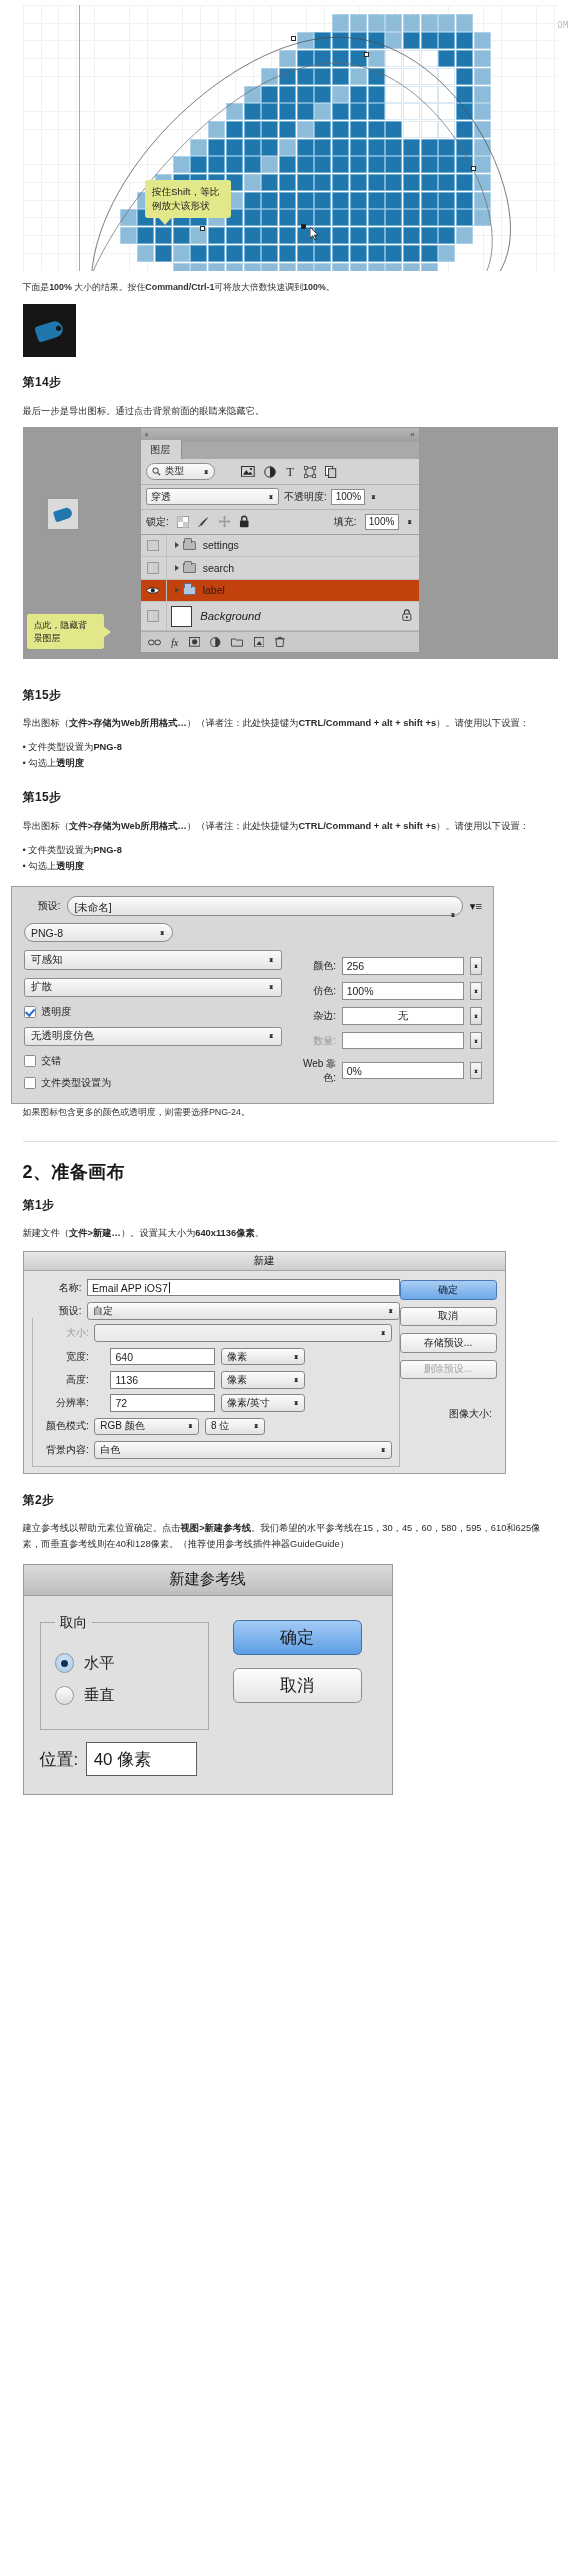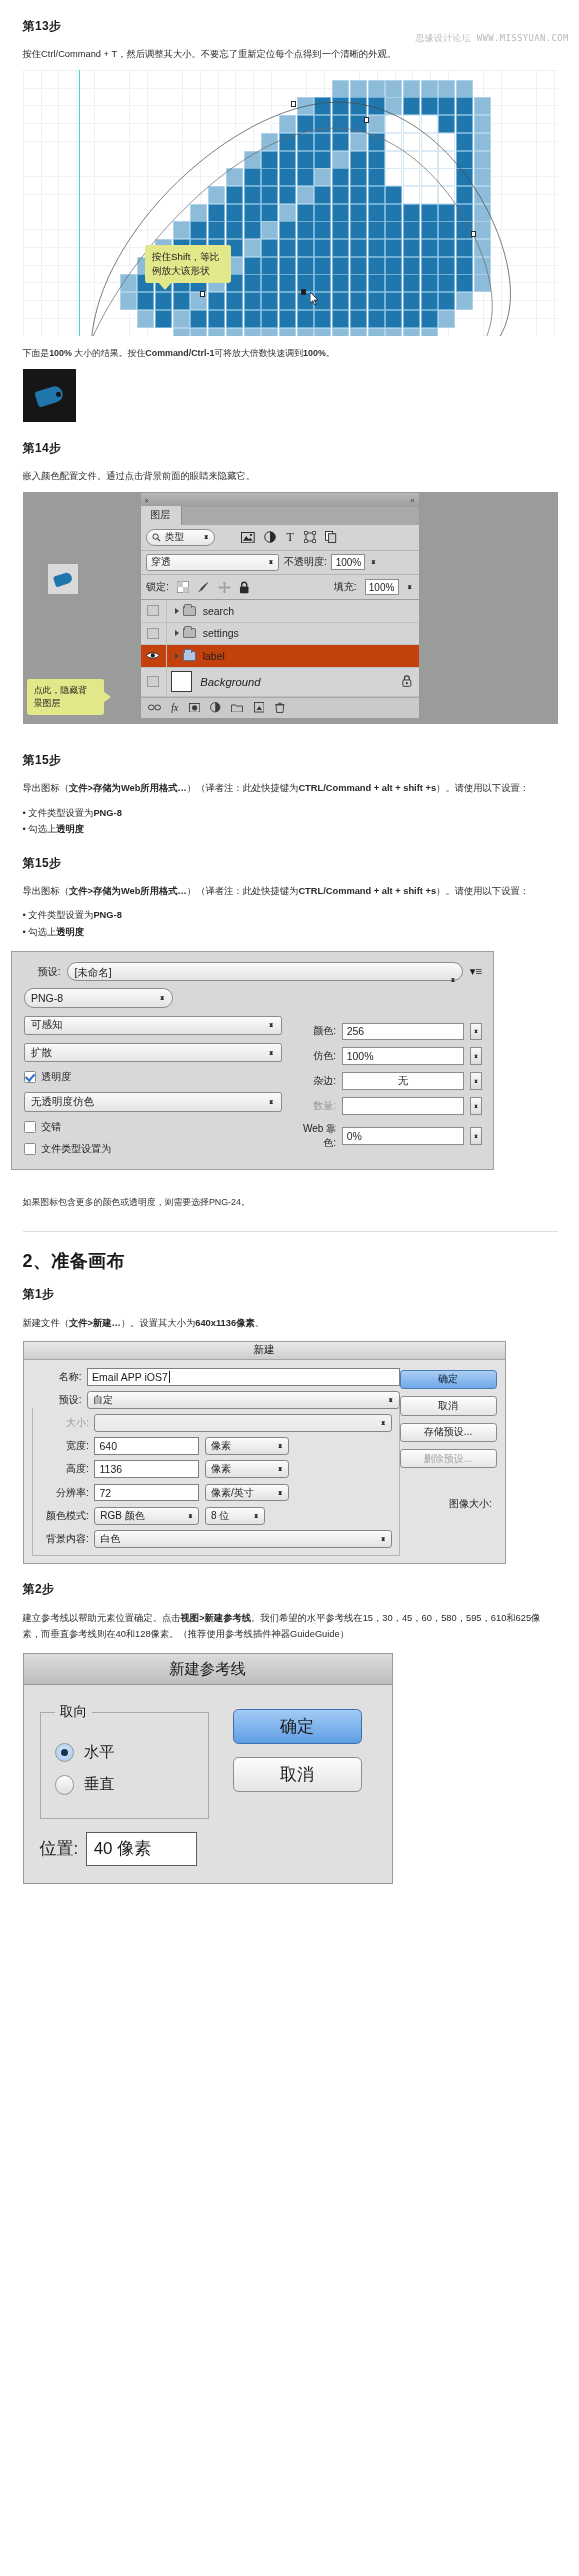--- a/index.html
+++ b/index.html
@@ -210,21 +210,21 @@
   .nd-body { display:flex; padding:8px 8px 6.4px 8px; }
   .nd-main { flex:1; }
   .nd-side { width:97px; display:flex; flex-direction:column; gap:7.2px; padding-top:1.6px; }
   .nd-field { display:flex; align-items:center; gap:5.6px; margin-bottom:5.6px; }
   .nd-lbl { width:50px; text-align:right; font-size:10px; }
   .nd-input {
     background:#fff; border:0.8px solid #7f7f7f; height:17.7px;
     display:flex; align-items:center; padding:0 4px; font-size:10.5px;
   }
   .nd-input.wide { flex:1; }
-  .nd-input.num { width:105px; }
+  .nd-input.num { width:105px;margin-left:16px; }
   .caret { display:inline-block; width:0.8px; height:11.3px; background:#222; margin-left:0.8px; }
   .nd-sel {
     display:flex; align-items:center; justify-content:space-between;
     background:linear-gradient(#fcfcfc,#e2e2e2); border:0.8px solid #858585;
     border-radius:3.2px; height:17.7px; padding:0 4.8px; font-size:10px;
   }
   .nd-sel.grow { flex:1; }
   .nd-sel.u { width:84px; }
   .nd-sel.small { width:60px; }
   .nd-sel.dis { color:#a0a0a0; background:linear-gradient(#f2f2f2,#e8e8e8); }
@@ -283,24 +283,20 @@
     display:flex;align-items:center;padding:0 6.4px;font-size:17px;
   }
 </style>
 </head>
 <body>
 
 <div class="page">
 
   <div class="wm">思缘设计论坛 WWW.MISSYUAN.COM</div>
 
-  <div class="content">
-    <h2 class="step">第13步</h2>
-    <p class="para">按住Ctrl/Command + T，然后调整其大小。不要忘了重新定位每个点得到一个清晰的外观。</p>
-  </div>
 
   <div class="ps-canvas">
     <div class="guide-v"></div>
     <div class="pixgrid" id="pixgrid">
         <div class="pix l" style="left: 309px; top: 9.7px;"></div>
         <div class="pix l" style="left: 327px; top: 9.7px;"></div>
         <div class="pix l" style="left: 345px; top: 9.7px;"></div>
         <div class="pix l" style="left: 362px; top: 9.7px;"></div>
         <div class="pix l" style="left: 380px; top: 9.7px;"></div>
         <div class="pix l" style="left: 398px; top: 9.7px;"></div>
@@ -562,21 +558,21 @@
       下面是<b>100%</b> 大小的结果。按住<b>Command/Ctrl-1</b>可将放大倍数快速调到<b>100%</b>。
     </p>
   </div>
   <div class="thumb100">
     <div class="tagmark"></div>
     <div class="taghole"></div>
   </div>
 
   <div class="content">
     <h2 class="step">第14步</h2>
-    <p class="para">嵌入颜色配置文件。通过点击背景前面的眼睛来隐藏它。</p>
+    <p class="para">最后一步是导出图标。通过点击背景前面的眼睛来隐藏它。</p>
   </div>
 
   <div class="layers-wrap" style="height:242px;">
     <div style="position:absolute;left:0;top:0;width:535px;height:232px;background:#9b9b9b;"></div>
 
     <div style="position:absolute;left:24px;top:71px;width:32px;height:32px;background:#dadada;border:0.8px solid #9a9a9a;display:flex;align-items:center;justify-content:center;">
       <div style="width:17.7px;height:10.5px;background:#2077ae;border-radius:2.4px 5.6px 5.6px 2.4px;transform:rotate(-18deg);"></div>
     </div>
 
     <div class="layers">
@@ -675,29 +671,29 @@
           </span>
       </div>
 
       <div class="lay-rows">
         <div class="lrow">
           <div class="eyecell">
               <div class="eyebox"></div>
             </div>
           <div class="tri"></div>
           <div class="folder"></div>
-          <span class="lname">search</span>
+          <span class="lname">settings</span>
         </div>
         <div class="lrow">
           <div class="eyecell">
               <div class="eyebox"></div>
             </div>
           <div class="tri"></div>
           <div class="folder"></div>
-          <span class="lname">settings</span>
+          <span class="lname">search</span>
         </div>
         <div class="lrow sel">
           <div class="eyecell">
             <svg width="13.7" height="8.9" viewBox="0 0 17 11">
               <path d="M0.8 5.5 C3.5 1 13.5 1 16.2 5.5 C13.5 10 3.5 10 0.8 5.5 Z" fill="#fff" stroke="#1f1f1f" stroke-width="1.1"></path>
               <circle cx="8.5" cy="5.5" r="2.6" fill="#1f1f1f"></circle>
             </svg>
           </div>
           <div class="tri"></div>
           <div class="folder blue"></div>
@@ -874,21 +870,21 @@
             </span>
           <span class="stepbtn">
               <i>▲</i>
               <i>▼</i>
             </span>
         </div>
       </div>
     </div>
   </div>
 
-  <div class="content" style="margin-top:25px;">
+  <div class="content" style="margin-top:1px;">
     <p class="note">如果图标包含更多的颜色或透明度，则需要选择PNG-24。</p>
     <hr class="sep">
     <h2 class="step big">2、准备画布</h2>
     <h2 class="step" style="margin-top:13px;">第1步</h2>
     <p class="para">
       新建文件（<b>文件&gt;新建…</b>）。设置其大小为<b>640x1136像素</b>。
     </p>
   </div>
 
   <div class="newdoc">

